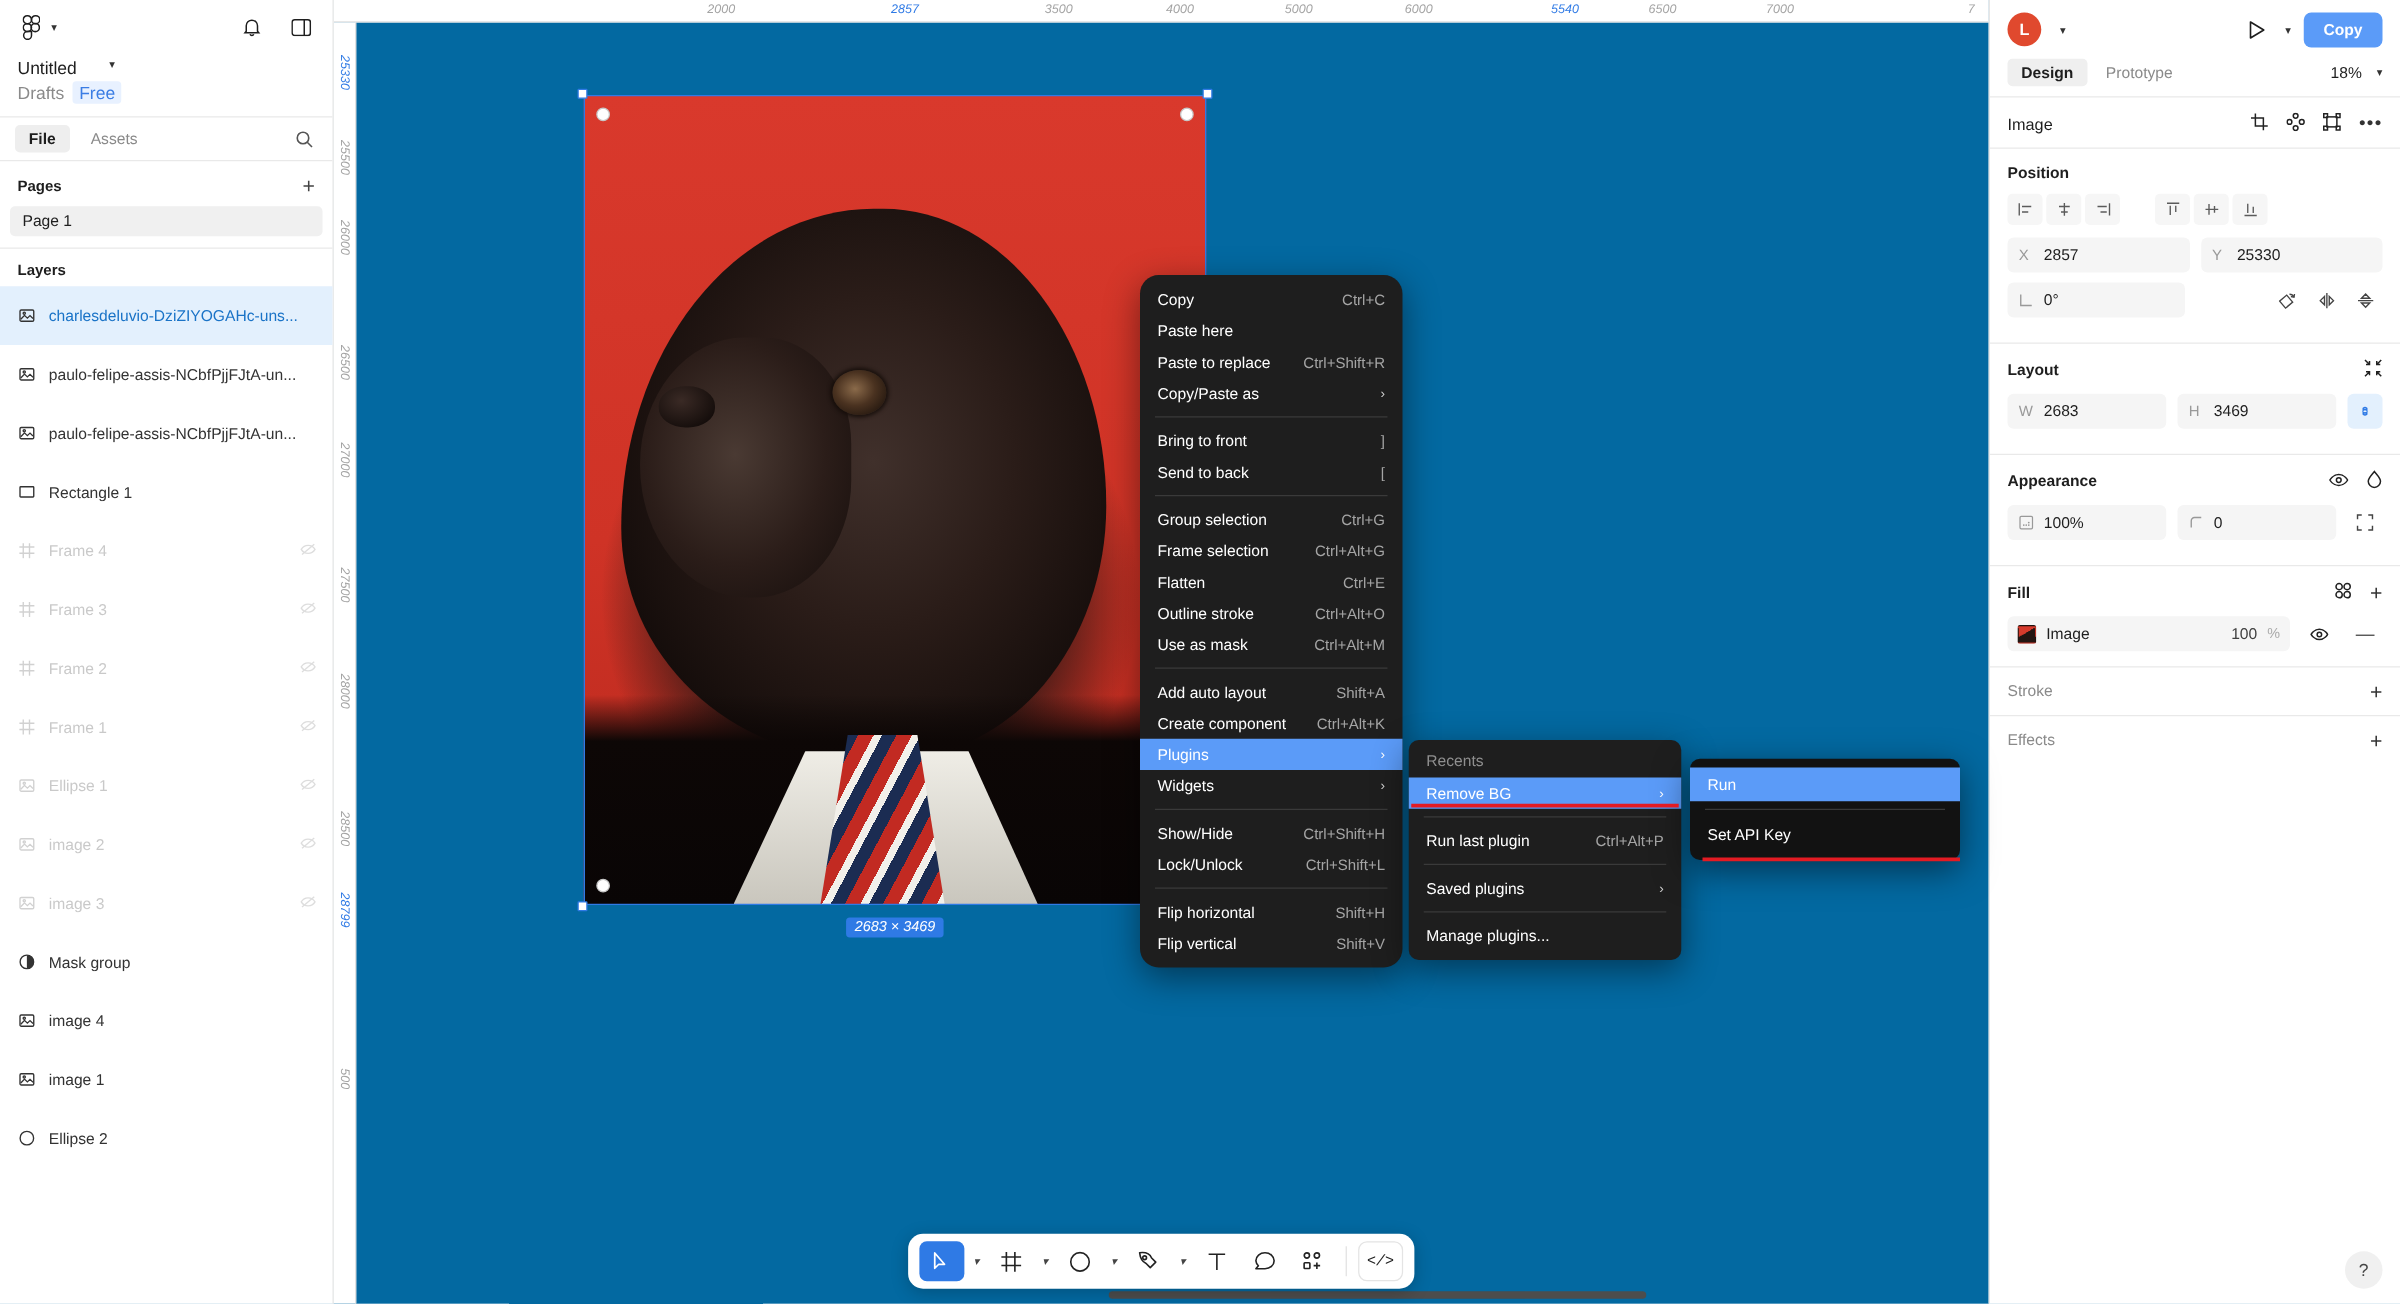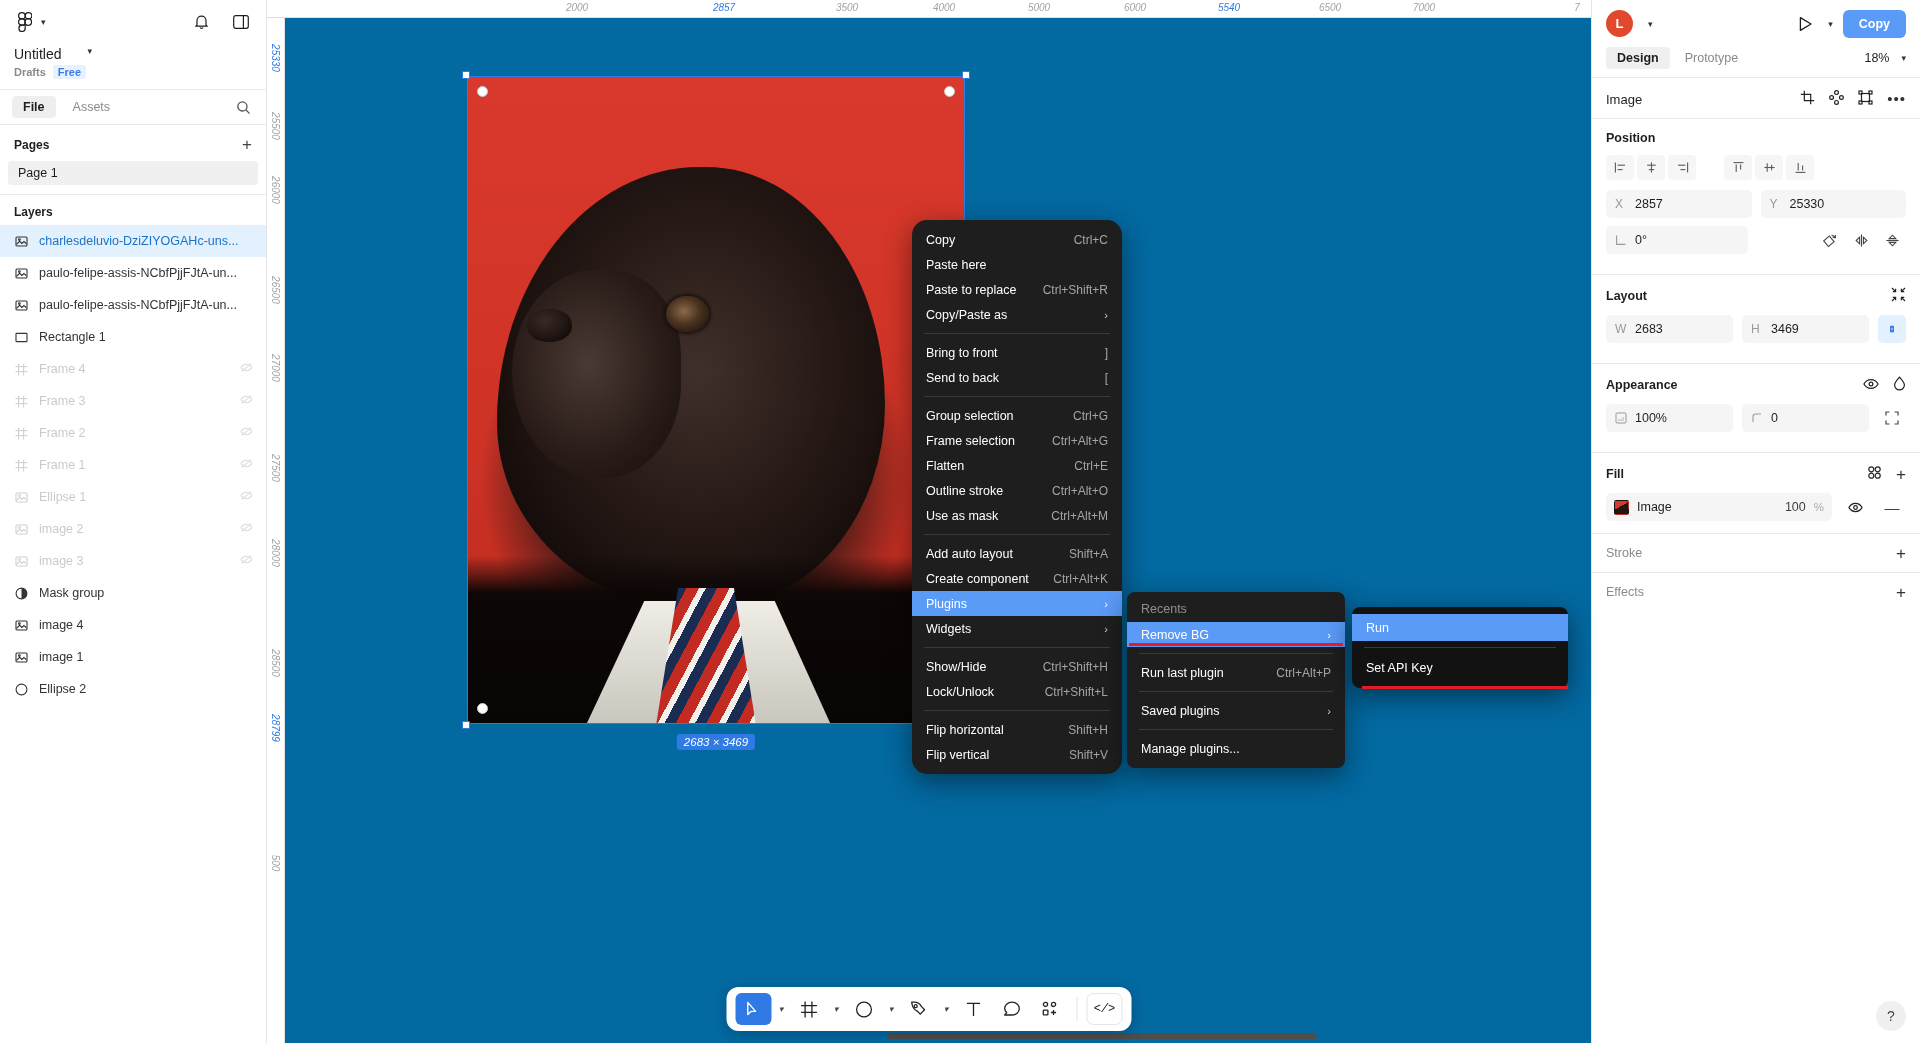--- a/index.html
+++ b/index.html
@@ -17,42 +17,42 @@
     background:#fff; border-right:1px solid #e6e6e6; z-index:30;
   }
   .lp-top { height:44px; display:flex; align-items:center; padding:0 14px; }
   .figma-logo { width:22px; height:22px; display:flex; align-items:center; justify-content:center; cursor:pointer;}
   .caret { font-size:9px; color:#333; margin-left:5px; cursor:pointer; }
   .lp-top-right { margin-left:auto; display:flex; align-items:center; gap:18px; }
   .icon-btn { width:22px; height:22px; display:flex; align-items:center; justify-content:center; cursor:pointer; color:#333;}
   .file-meta { padding:2px 14px 10px; }
   .file-title-row { display:flex; align-items:flex-start; gap:21px; }
   .file-title { font-size:14px; font-weight:400; color:#1e1e1e; }
-  .file-sub { display:flex; align-items:center; gap:7px; margin-top:3px; font-size:11px;font-weight:bold; }
+  .file-sub { display:flex; align-items:center; gap:7px; margin-top:3px; font-size:14px; }
   .drafts { color:#8a8a8a; }
   .free { color:#3b7de4; background:#e8f1ff; border-radius:3px; padding:1px 5px; }
   .lp-tabs {
     display:flex; align-items:center; padding:6px 12px; gap:6px;
     border-top:1px solid #e9e9e9; border-bottom:1px solid #e9e9e9;
   }
   .lp-tab { font-size:12.5px; padding:4px 11px; border-radius:4px; color:#8a8a8a; cursor:pointer;}
   .lp-tab.active { background:#eeeeee; color:#1e1e1e; font-weight:600; }
   .lp-search { margin-left:auto; cursor:pointer; }
   .sec-head {
     display:flex; align-items:center; padding:10px 14px 6px;
     font-size:12px; font-weight:700; color:#1e1e1e;
   }
   .sec-head .plus { margin-left:auto; font-size:17px; font-weight:300; color:#444; cursor:pointer;}
   .page-item {
     margin:0 8px; padding:5px 10px; font-size:12.5px; color:#1e1e1e;
     background:#f0f0f0; border-radius:4px; cursor:pointer;
   }
   .layers-sec { border-top:1px solid #e9e9e9; margin-top:9px; }
   .layer-row {
-    display:flex; align-items:center; height:32px; padding:0 12px 0 14px;
+    display:flex; align-items:center; height:47px; padding:0 12px 0 14px;
     font-size:12.5px; cursor:pointer; gap:10px;
   }
   .layer-row.selected { background:#e3f0fd; }
   .layer-icon { width:15px; height:15px; flex:0 0 15px; display:flex; align-items:center; justify-content:center; }
   .layer-name { white-space:nowrap; overflow:hidden; text-overflow:ellipsis; flex:1; }
   .layer-row.dim .layer-name, .layer-row.dim .layer-icon { color:#b8b8b8; opacity:.75; }
   .layer-row.sel-blue .layer-name { color:#1a73c7; }
   .eye-off { margin-left:auto; opacity:.45; flex:0 0 14px; }
 
   
@@ -499,21 +499,21 @@
     </div>
   </div>
 
   <div class="canvas-wrap">
     <div class="ruler-h" id="ruler-h">
         <div class="rtick" style="left: 310px;">2000</div>
         <div class="rtick hl" style="left: 457px;">2857</div>
         <div class="rtick" style="left: 580px;">3500</div>
         <div class="rtick" style="left: 677px;">4000</div>
         <div class="rtick" style="left: 772px;">5000</div>
-        <div class="rtick hl" style="left: 962px;">5540</div>
+        <div class="rtick hl" style="left: 985px;">5540</div>
         <div class="rtick" style="left: 868px;">6000</div>
         <div class="rtick" style="left: 1063px;">6500</div>
         <div class="rtick" style="left: 1157px;">7000</div>
         <div class="rtick" style="left: 1310px;">7</div>
       </div>
     <div class="ruler-v" id="ruler-v">
         <div class="vtick hl" style="top: 40px;">25330</div>
         <div class="vtick" style="top: 108px;">25500</div>
         <div class="vtick" style="top: 172px;">26000</div>
         <div class="vtick" style="top: 272px;">26500</div>

